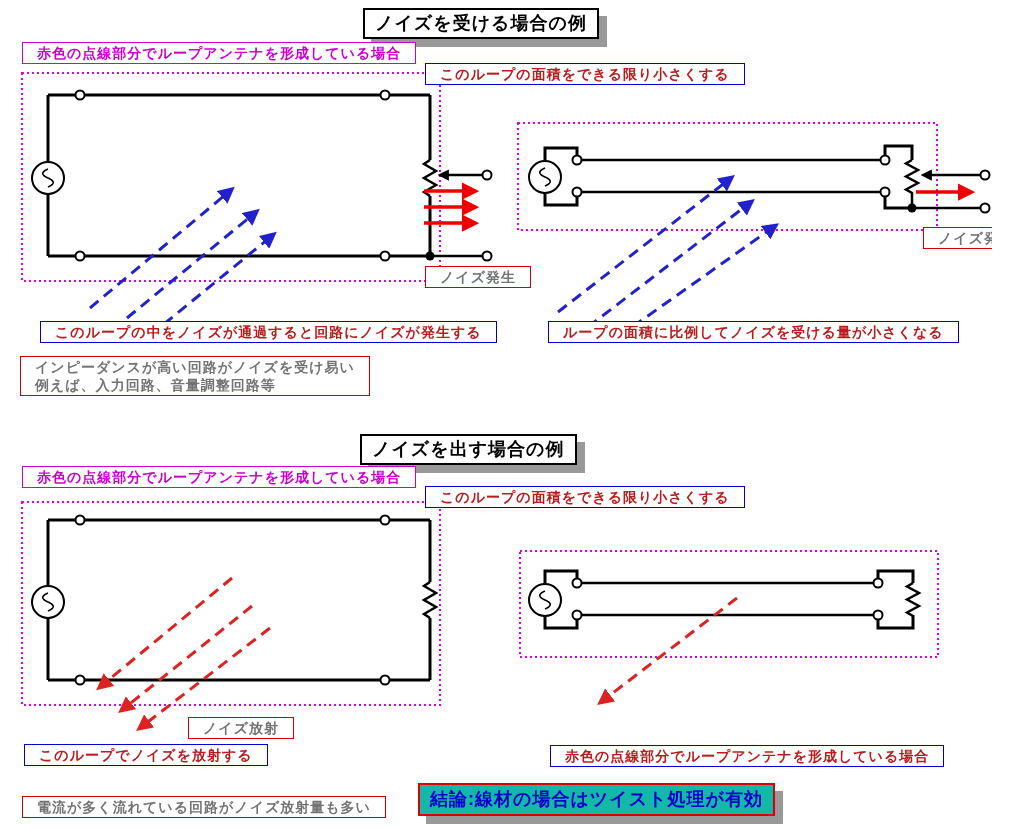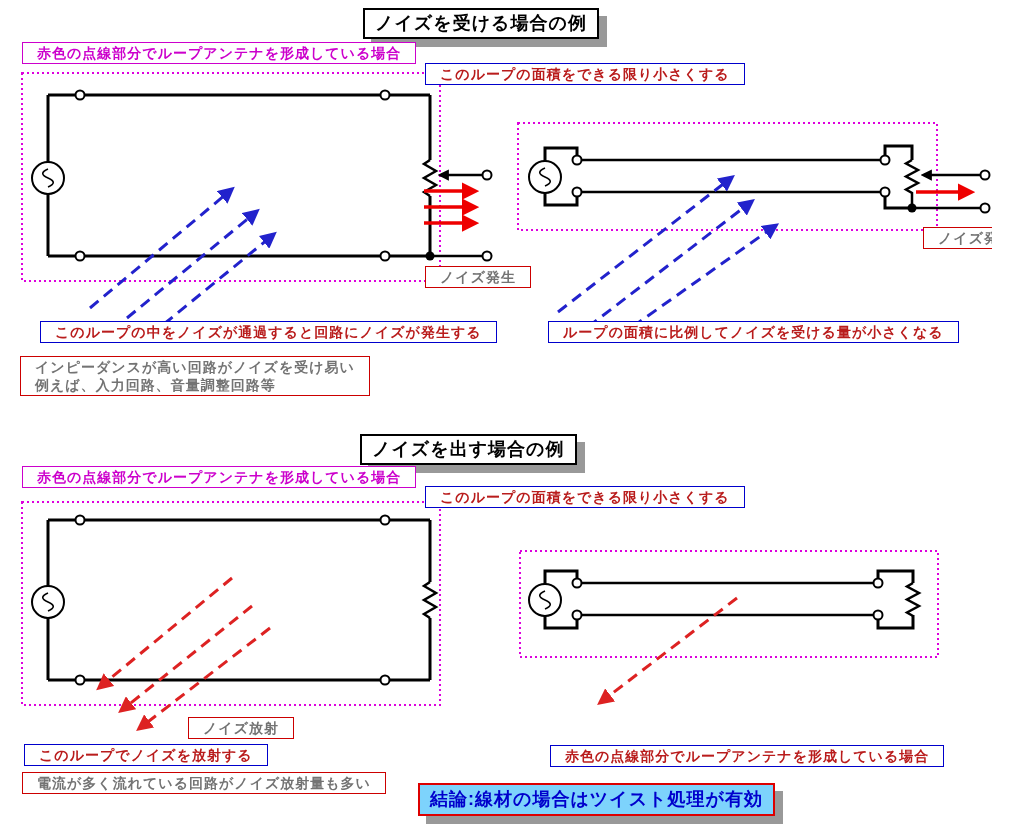--- a/index.html
+++ b/index.html
@@ -13,21 +13,21 @@
     font-size:14px;letter-spacing:1px;line-height:1.3;padding:1px 14px;
   }
   .title-box{
     border:2px solid #000;color:#000;font-size:18px;padding:2px 10px;
     box-shadow:8px 8px 0 #999999;
   }
   .magenta-box{border:1px solid #CC00CC;color:#CC00CC;}
   .blue-box{border:1px solid #0000CC;color:#b91c1c;}
   .red-box{border:1px solid #CC0000;color:#737373;}
   .conclusion-box{
-    border:2px solid #DD0000;color:#0000CC;background:#7dd3fc;
+    border:2px solid #DD0000;color:#0000CC;background:#14b8a6;
     font-size:18px;padding:3px 10px;box-shadow:8px 8px 0 #999999;
   }
 </style>
 </head>
 <body>
 
 <div id="stage">
 
   <svg id="diagram-svg" width="1021" height="828" viewBox="0 0 1021 828">
     <defs>
@@ -178,19 +178,19 @@
   <div class="box magenta-box" style="left:22px;top:466px;">赤色の点線部分でループアンテナを形成している場合</div>
 
   <div class="box blue-box" style="left:425px;top:486px;">このループの面積をできる限り小さくする</div>
 
   <div class="box red-box" style="left:188px;top:717px;">ノイズ放射</div>
 
   <div class="box blue-box" style="left:24px;top:744px;">このループでノイズを放射する</div>
 
   <div class="box blue-box" style="left:550px;top:745px;">赤色の点線部分でループアンテナを形成している場合</div>
 
-  <div class="box red-box" style="left:22px;top:772px;">
+  <div class="box red-box" style="left:22px;top:796px;">
     <div>電流が多く流れている回路がノイズ放射量も多い</div>
   </div>
 
   <div class="box conclusion-box" style="left:418px;top:783px;">結論:線材の場合はツイスト処理が有効</div>
 
 </div>
 
 </body></html>

